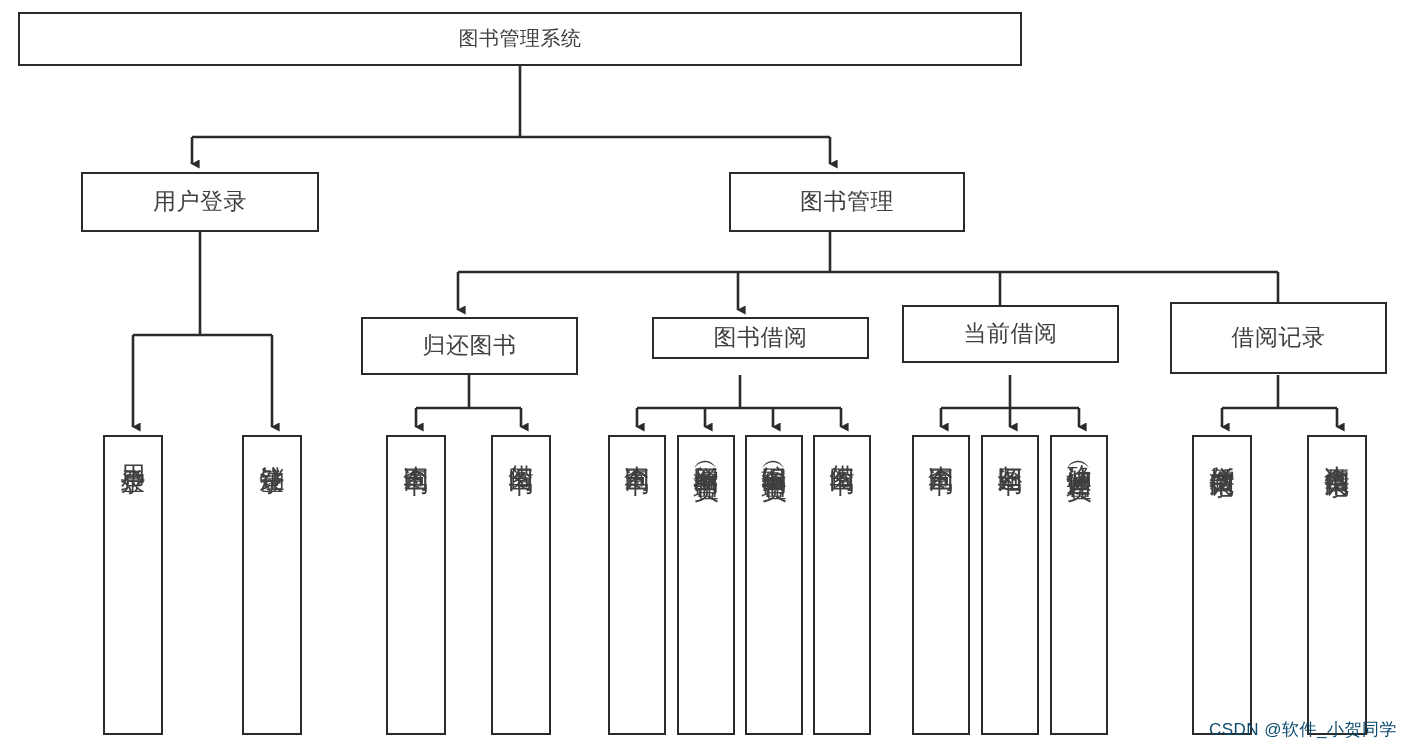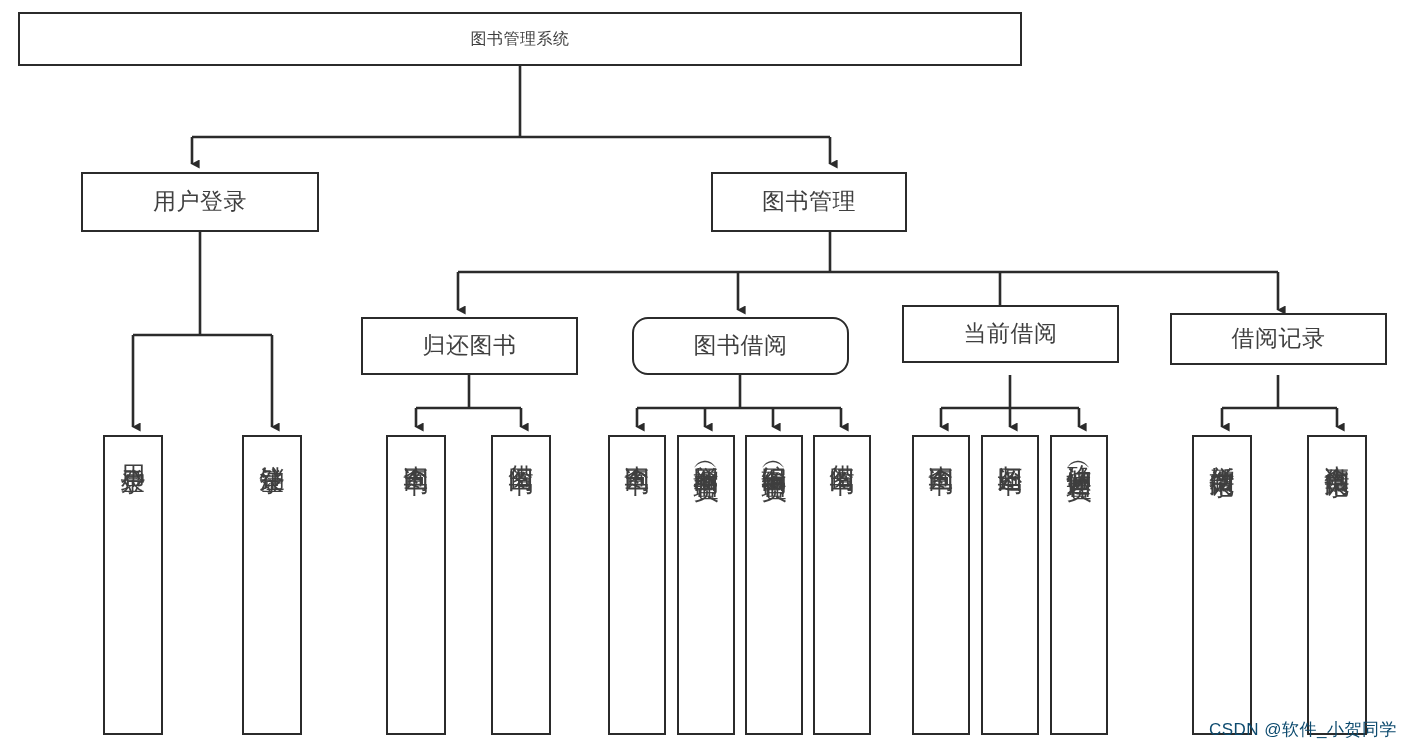--- a/index.html
+++ b/index.html
@@ -42,21 +42,21 @@
     display: block;
     text-align: center;
     line-height: 1.18;
     color: #3f3f3f;
   }
   .node.horizontal .node-label {
     font-size: 23px;
     letter-spacing: 0.5px;
   }
   .node.root .node-label {
-    font-size: 16px;
+    font-size: 20px;
   }
   .node.vertical {
     align-items: flex-start;
     padding-top: 8px;
   }
   .node.vertical .node-label {
     writing-mode: vertical-rl;
     text-orientation: upright;
     font-size: 25px;
     letter-spacing: 2px;
@@ -129,34 +129,34 @@
     </g>
   </svg>
 
   <div class="node root horizontal" style="left:18px; top:12px; width:1004px; height:54px;">
     <span class="node-label">图书管理系统</span>
   </div>
 
   <div class="node horizontal" style="left:81px; top:172px; width:238px; height:60px;">
     <span class="node-label">用户登录</span>
   </div>
-  <div class="node horizontal" style="left:711px; top:172px; width:196px; height:60px;">
+  <div class="node horizontal" style="left:729px; top:172px; width:236px; height:60px;">
     <span class="node-label">图书管理</span>
   </div>
 
   <div class="node horizontal" style="left:361px; top:317px; width:217px; height:58px;">
     <span class="node-label">归还图书</span>
   </div>
-  <div class="node horizontal" style="left:632px; top:317px; width:217px; height:58px;border-radius:16px;">
+  <div class="node horizontal" style="left:652px; top:317px; width:217px; height:42px;">
     <span class="node-label">图书借阅</span>
   </div>
   <div class="node horizontal" style="left:902px; top:305px; width:217px; height:58px;">
     <span class="node-label">当前借阅</span>
   </div>
-  <div class="node horizontal" style="left:1170px; top:313px; width:217px; height:52px;">
+  <div class="node horizontal" style="left:1170px; top:302px; width:217px; height:72px;">
     <span class="node-label">借阅记录</span>
   </div>
 
   <div class="node vertical" style="left:103px; top:435px; width:60px; height:300px;">
     <span class="node-label">用户登录</span>
   </div>
   <div class="node vertical" style="left:242px; top:435px; width:60px; height:300px;">
     <span class="node-label">注销登录</span>
   </div>
 

